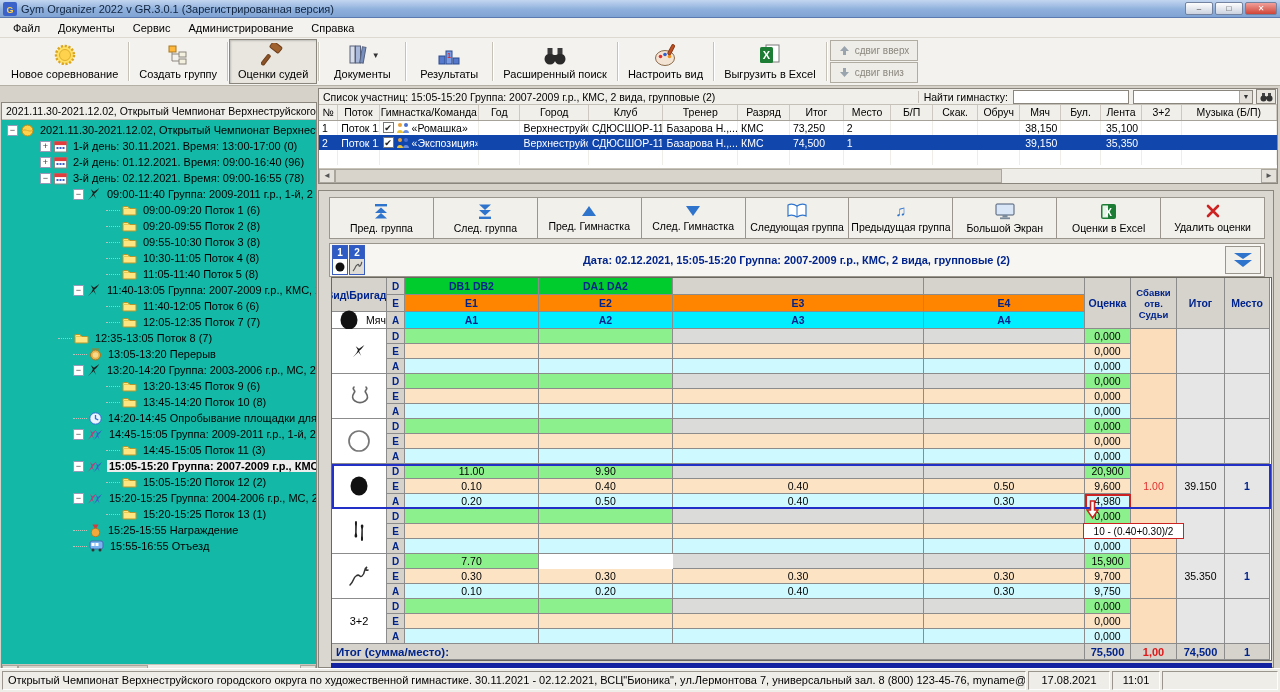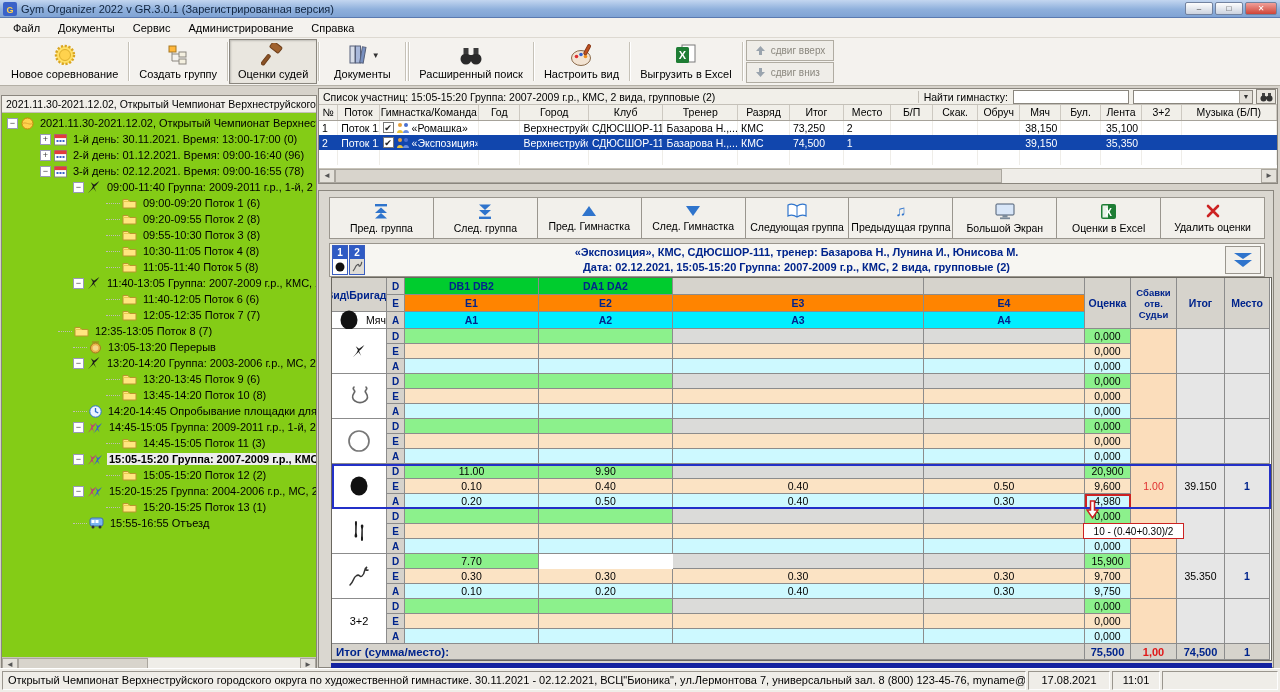--- a/index.html
+++ b/index.html
@@ -29,21 +29,21 @@
     padding:2px 8px; min-width:84px; border:1px solid transparent; white-space:nowrap; }
   .tbtn.pressed { border:1px solid #8a867e; background:#e9e6df; box-shadow:inset 1px 1px 2px rgba(0,0,0,.18); }
   .ticon-row { display:flex; align-items:center; gap:3px; height:24px; }
   .dd-arrow { font-size:8px; color:#333; }
   .tsep { width:1px; background:#c6c2b8; margin:3px 1px; box-shadow:1px 0 0 #fff; }
   .shift-col { display:flex; flex-direction:column; justify-content:center; gap:1px; margin-left:2px; }
   .shiftbtn { border:1px solid #b0aca2; background:#efede8; color:#8a877e; font-size:10px;
     height:21px; padding:0 8px; display:flex; align-items:center; gap:5px; }
 
   
-  #left-panel { position:absolute; left:1px; top:95px; width:316px; height:578px; background:#84cc16;
+  #left-panel { position:absolute; left:1px; top:102px; width:316px; height:578px; background:#14b8a6;
     border:1px solid #8a867e; }
   #tree-header { height:17px; background:#f1efe9; border-bottom:1px solid #c4c0b8; font-size:10.5px;
     padding:2px 4px; white-space:nowrap; overflow:hidden; }
   #tree { position:absolute; top:17px; bottom:15px; left:0; right:0; overflow:hidden; padding-top:2px; }
   .tnode { height:16px; display:flex; align-items:center; white-space:nowrap; overflow:hidden; }
   .tnode.bold .tntext { font-weight:bold; background:#ededed; }
   .expander { width:11px; height:11px; flex:none; border:1px solid #9a9ab8; background:#fff;
     font-size:9px; line-height:9px; text-align:center; color:#444; margin-right:3px; }
   .dots { width:14px; flex:none; border-top:1px dotted #c0beb6; margin-right:2px; }
   .tnode .ic { margin-right:4px; flex:none; }
@@ -219,20 +219,33 @@
             <rect x="5" y="3" width="5" height="17" fill="#d7dde8" stroke="#56607a"></rect>
             <rect x="10.5" y="3" width="5" height="17" fill="#a8b8da" stroke="#56607a"></rect>
             <rect x="16" y="4" width="3.6" height="16" transform="rotate(10 18 12)" fill="#7890c0" stroke="#56607a"></rect>
           </svg>
         </span>
         <span class="dd-arrow">▼</span>
       </div>
       <span>Документы</span>
     </div>
     <div class="tsep"></div>
+    <div class="tbtn">
+      <div class="ticon-row">
+        <span class="ic">
+          <svg width="24" height="24">
+            <rect x="2" y="13" width="6" height="8" fill="#5578cc" stroke="#2a4a90"></rect>
+            <rect x="9" y="8" width="6" height="13" fill="#7b9ae4" stroke="#2a4a90"></rect>
+            <rect x="16" y="15" width="6" height="6" fill="#5578cc" stroke="#2a4a90"></rect>
+            <text x="12" y="15" font-size="6.5" fill="#e02020" text-anchor="middle" font-weight="bold">1</text>
+          </svg>
+        </span>
+      </div>
+      <span>Результаты</span>
+    </div>
     <div class="tsep"></div>
     <div class="tbtn">
       <div class="ticon-row">
         <span class="ic">
           <svg width="24" height="22">
             <circle cx="7" cy="15" r="5.5" fill="#2a2a2a"></circle>
             <circle cx="17" cy="15" r="5.5" fill="#2a2a2a"></circle>
             <rect x="10" y="11" width="4" height="5" fill="#2a2a2a"></rect>
             <rect x="4.5" y="4" width="5" height="6" fill="#3a3a3a"></rect>
             <rect x="14.5" y="4" width="5" height="6" fill="#3a3a3a"></rect>
@@ -542,20 +555,30 @@
       </div>
       <div class="tnode" style="padding-left:104px">
         <span class="dots"></span>
         <span class="ic">
           <svg width="15" height="12">
             <path d="M1 2.5 L6 2.5 L7.5 4.5 L14 4.5 L14 11 L1 11 Z" fill="#ffe680" stroke="#b8962e"></path>
             <path d="M1 4.5 L7.5 4.5" stroke="#e8c84e"></path>
           </svg>
         </span>
         <span class="tntext">15:20-15:25 Поток 13 (1)</span>
+      </div>
+      <div class="tnode" style="padding-left:71px">
+        <span class="dots"></span>
+        <span class="ic">
+          <svg width="13" height="13">
+            <path d="M3.5 0.5 L6.5 5.5 L9.5 0.5" fill="#d23c3c"></path>
+            <circle cx="6.5" cy="8.5" r="4.2" fill="#f2a93b" stroke="#b5791e"></circle>
+          </svg>
+        </span>
+        <span class="tntext">15:25-15:55 Награждение</span>
       </div>
       <div class="tnode" style="padding-left:71px">
         <span class="dots"></span>
         <span class="ic">
           <svg width="15" height="12">
             <rect x="1" y="1" width="13" height="8" rx="2" fill="#7ab4f0" stroke="#3e6fb0"></rect>
             <rect x="2.5" y="3" width="3" height="3" fill="#fff"></rect>
             <rect x="6.5" y="3" width="3" height="3" fill="#fff"></rect>
             <circle cx="4" cy="10" r="1.5" fill="#333"></circle>
             <circle cx="11" cy="10" r="1.5" fill="#333"></circle>
@@ -834,21 +857,20 @@
         <div class="vtab-body">
             <span class="ic">
               <svg width="11" height="11">
                 <path d="M1 10 C4 7 3 5 5 4 C8 2 6 6 8 5 C10 3 9 2 10 1" fill="none" stroke="#555" stroke-width="1.2"></path>
               </svg>
             </span>
           </div>
       </div>
     </div>
     <div id="info-text">
-      <div>«Экспозиция», КМС, СДЮСШОР-111, тренер: Базарова Н., Лунина И., Юнисова М.</div>
       <div>Дата: 02.12.2021, 15:05-15:20 Группа: 2007-2009 г.р., КМС, 2 вида, групповые (2)</div>
     </div>
     <div id="collapse-btn">
       <span class="ic">
         <svg width="22" height="18">
             <path d="M2 2 L20 2 L11 8 Z" fill="#2f74cc"></path>
             <path d="M2 9 L20 9 L11 16 Z" fill="#2f74cc"></path>
           </svg>
       </span>
     </div>

